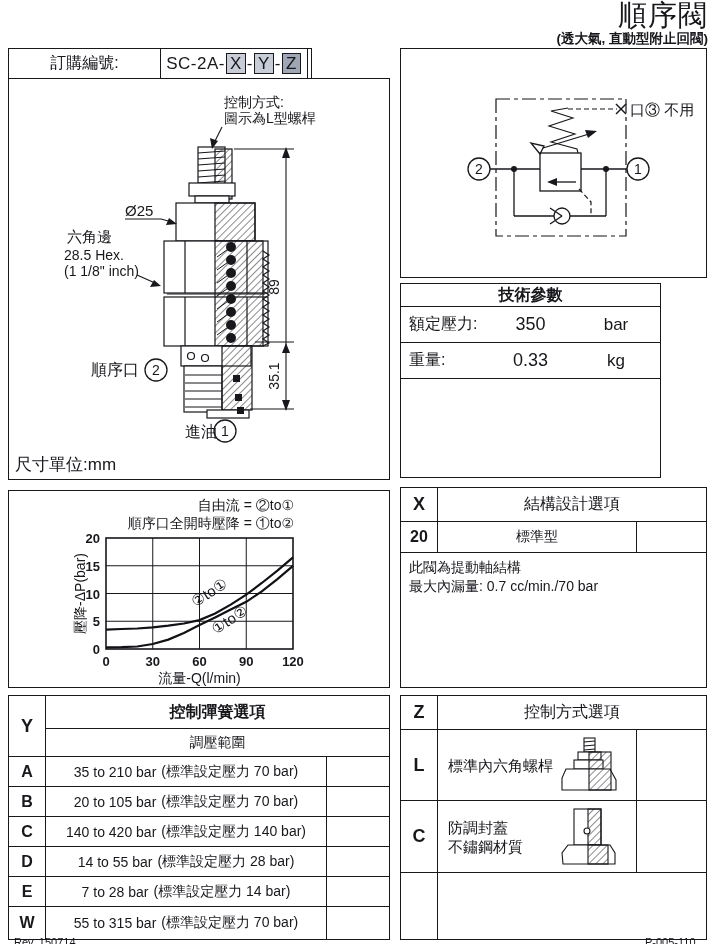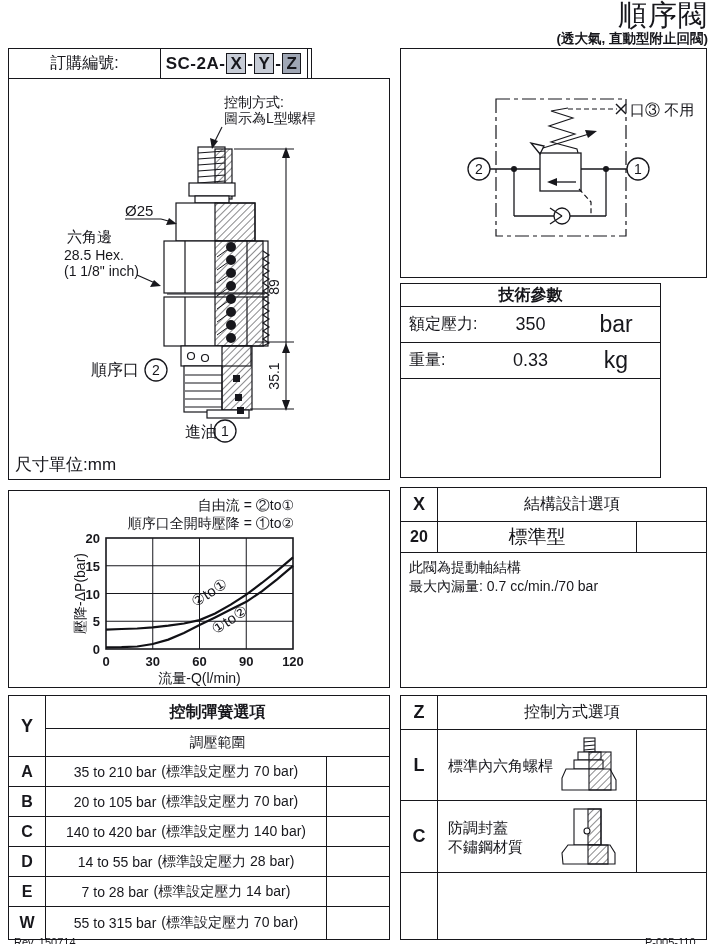--- a/index.html
+++ b/index.html
@@ -9,44 +9,44 @@
     font-family:"Liberation Sans", sans-serif;
   }
   .box{position:absolute;border:1.5px solid #17171c;background:#fff;box-sizing:border-box}
   .title-block{position:absolute;top:0;right:6px;text-align:right;line-height:1.05}
   .page-title{font-size:29px;font-weight:400;letter-spacing:1px}
   .page-subtitle{font-size:13.5px;font-weight:700;margin-top:2px}
   
   .order-box{left:8px;top:48px;width:304px;height:31px;display:flex;align-items:stretch}
   .order-cell{display:flex;align-items:center;justify-content:center;box-sizing:border-box}
   .order-label{width:152px;border-right:1.5px solid #17171c;font-size:16px}
-  .order-code{width:147px;border-right:1.5px solid #17171c;font-size:17px;font-weight:700;letter-spacing:.5px}
+  .order-code{width:147px;border-right:1.5px solid #17171c;font-size:17px;font-weight:400;letter-spacing:.5px}
   .order-rest{flex:1}
   .code-chip{display:inline-block;border:1.5px solid #17171c;background:#c7ccd6;padding:0 3px;margin:0 1px;line-height:1.15}
   .code-chip.dark{background:#9fa6b4}
   
   .drawing-box{left:8px;top:78px;width:382px;height:402px}
   .unit-label{position:absolute;left:6px;bottom:3px;font-size:17px}
   
   .symbol-box{left:400px;top:48px;width:307px;height:230px}
   
   .tech-box{left:400px;top:283px;width:261px;height:195px}
   .tech-title{height:22px;border-bottom:1.5px solid #17171c;display:flex;align-items:center;justify-content:center;font-size:16px;font-weight:700}
   .tech-row{position:relative;height:35px;border-bottom:1.5px solid #17171c;display:flex;align-items:center;justify-content:center}
   .tech-row .t-label{position:absolute;left:8px;font-size:16px}
   .tech-row .t-value{font-size:18px}
-  .tech-row .t-unit{position:absolute;right:8px;width:72px;text-align:center;font-size:23px}
+  .tech-row .t-unit{position:absolute;right:8px;width:72px;text-align:center;font-size:17px}
   
   .x-box{left:400px;top:487px;width:307px;height:201px}
   .opt-head{display:flex;height:33px;border-bottom:1.5px solid #17171c}
   .opt-code{width:37px;border-right:1.5px solid #17171c;display:flex;align-items:center;justify-content:center;font-weight:700;font-size:18px;box-sizing:border-box}
   .opt-title{flex:1;display:flex;align-items:center;justify-content:center;font-size:16px;font-weight:400}
   .x-row{display:flex;height:30px;border-bottom:1.5px solid #17171c}
   .x-row .opt-code{font-size:16px}
-  .x-row-label{width:199px;border-right:1.5px solid #17171c;display:flex;align-items:center;justify-content:center;font-size:19px;box-sizing:border-box}
+  .x-row-label{width:199px;border-right:1.5px solid #17171c;display:flex;align-items:center;justify-content:center;font-size:14px;box-sizing:border-box}
   .x-note{padding:5px 8px;font-size:14px;line-height:19px}
   
   .y-box{left:8px;top:695px;width:382px;height:245px;display:flex;flex-direction:column}
   .y-head{display:flex;height:60px;border-bottom:1.5px solid #17171c}
   .y-head-code{width:37px;border-right:1.5px solid #17171c;display:flex;align-items:center;justify-content:center;font-weight:700;font-size:18px;box-sizing:border-box}
   .y-head-right{flex:1;display:flex;flex-direction:column}
   .y-head-title{height:32px;border-bottom:1.5px solid #17171c;display:flex;align-items:center;justify-content:center;font-size:16px;font-weight:700}
   .y-head-sub{flex:1;display:flex;align-items:center;justify-content:center;font-size:14px}
   .y-row{display:flex;height:30px;border-bottom:1.5px solid #17171c;box-sizing:border-box}
   .y-row:last-child{border-bottom:none;flex:1}

